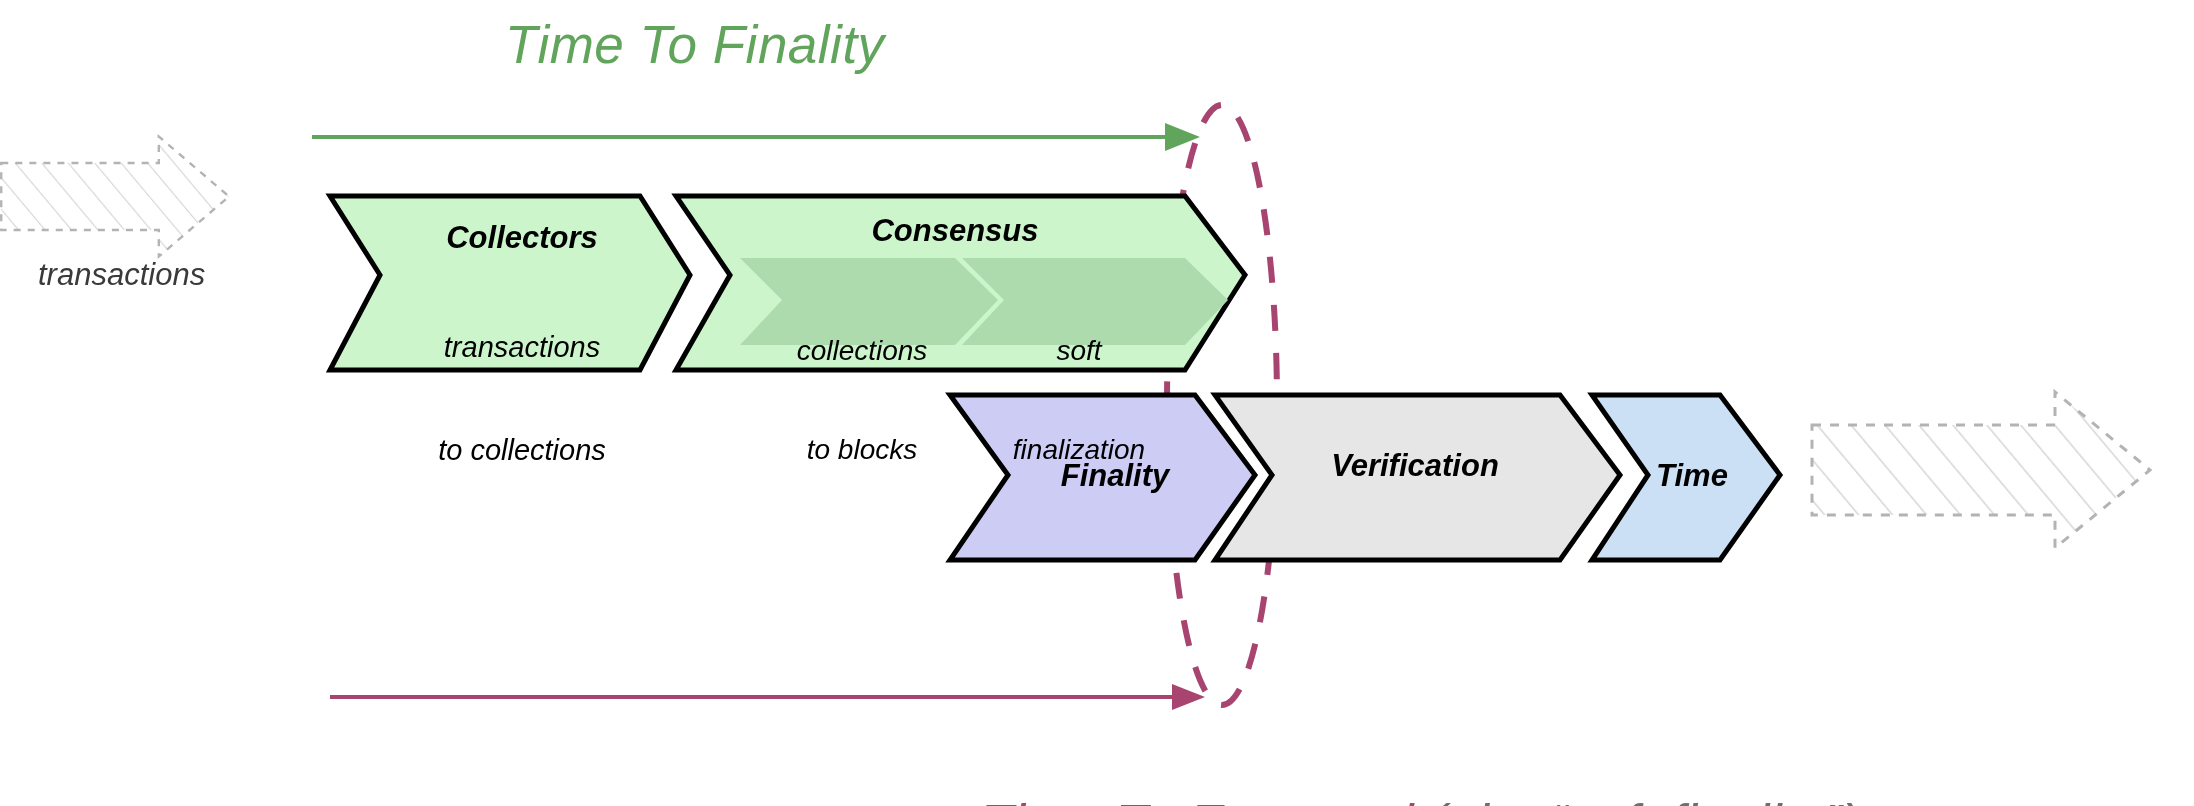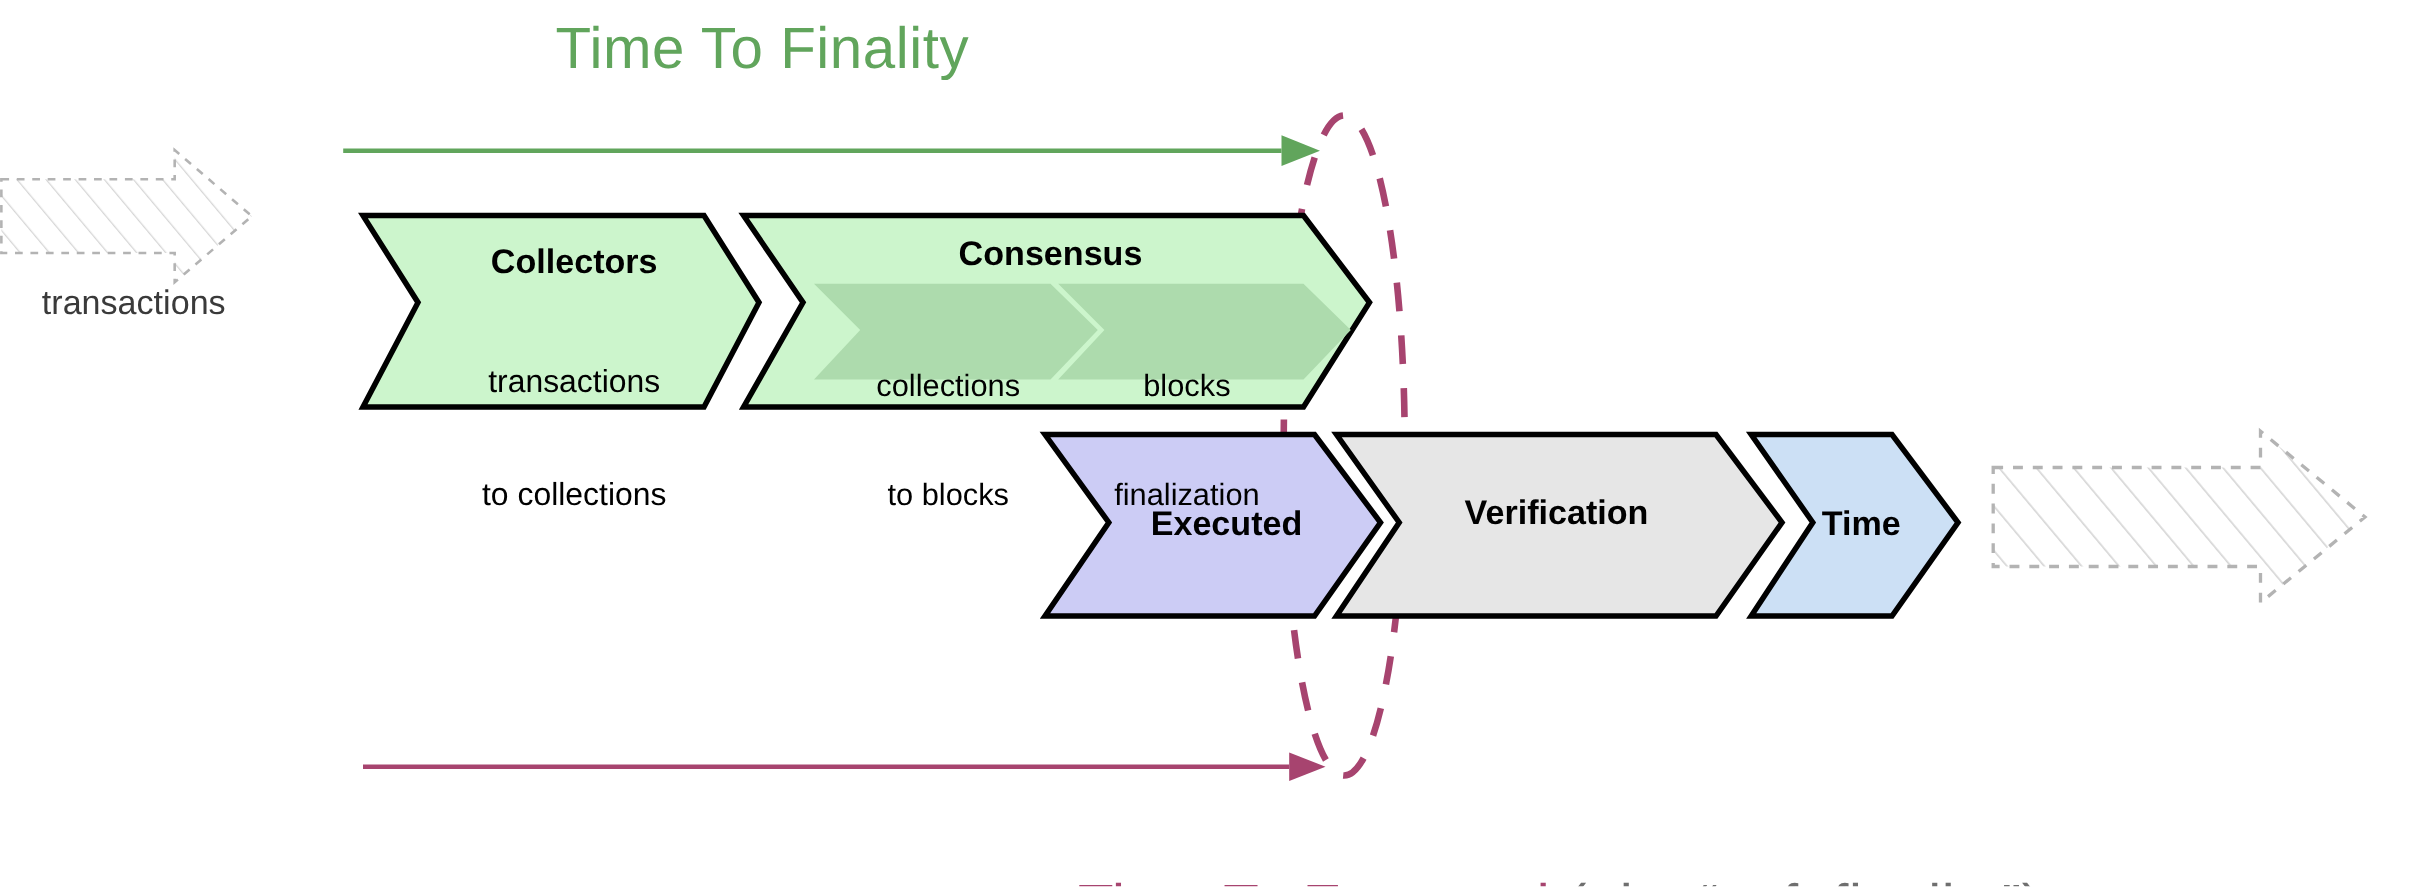--- a/index.html
+++ b/index.html
@@ -9,20 +9,21 @@
   }
   body {
     font-family: "Liberation Sans", sans-serif;
   }
   #stage {
     position: relative;
     width: 2194px;
     height: 806px;
     background: #ffffff;
     overflow: hidden;
+    font-style: italic;
   }
   #diagram {
     position: absolute;
     left: 0;
     top: 0;
     width: 2194px;
     height: 806px;
   }
   .lbl {
     position: absolute;
@@ -146,23 +147,23 @@
   </div>
 
   <div class="lbl ctr chev-title" style="left:955px; top:213px;">Consensus</div>
 
   <div class="lbl ctr sub-chev-label" style="left:862px; top:268px;">
     <div>collections</div>
     <div>to blocks</div>
   </div>
 
   <div class="lbl ctr sub-chev-label" style="left:1079px; top:268px;">
-    <div>blocks</div>
+    <div>soft</div>
     <div>finalization</div>
   </div>
 
-  <div class="lbl ctr chev-title" style="left:1115px; top:458px;">Executed</div>
+  <div class="lbl ctr chev-title" style="left:1115px; top:458px;">Finality</div>
 
   <div class="lbl ctr chev-title" style="left:1415px; top:448px;">Verification</div>
 
   <div class="lbl ctr chev-title" style="left:1692px; top:458px;">Time</div>
 
 </div>
 
 </body></html>

